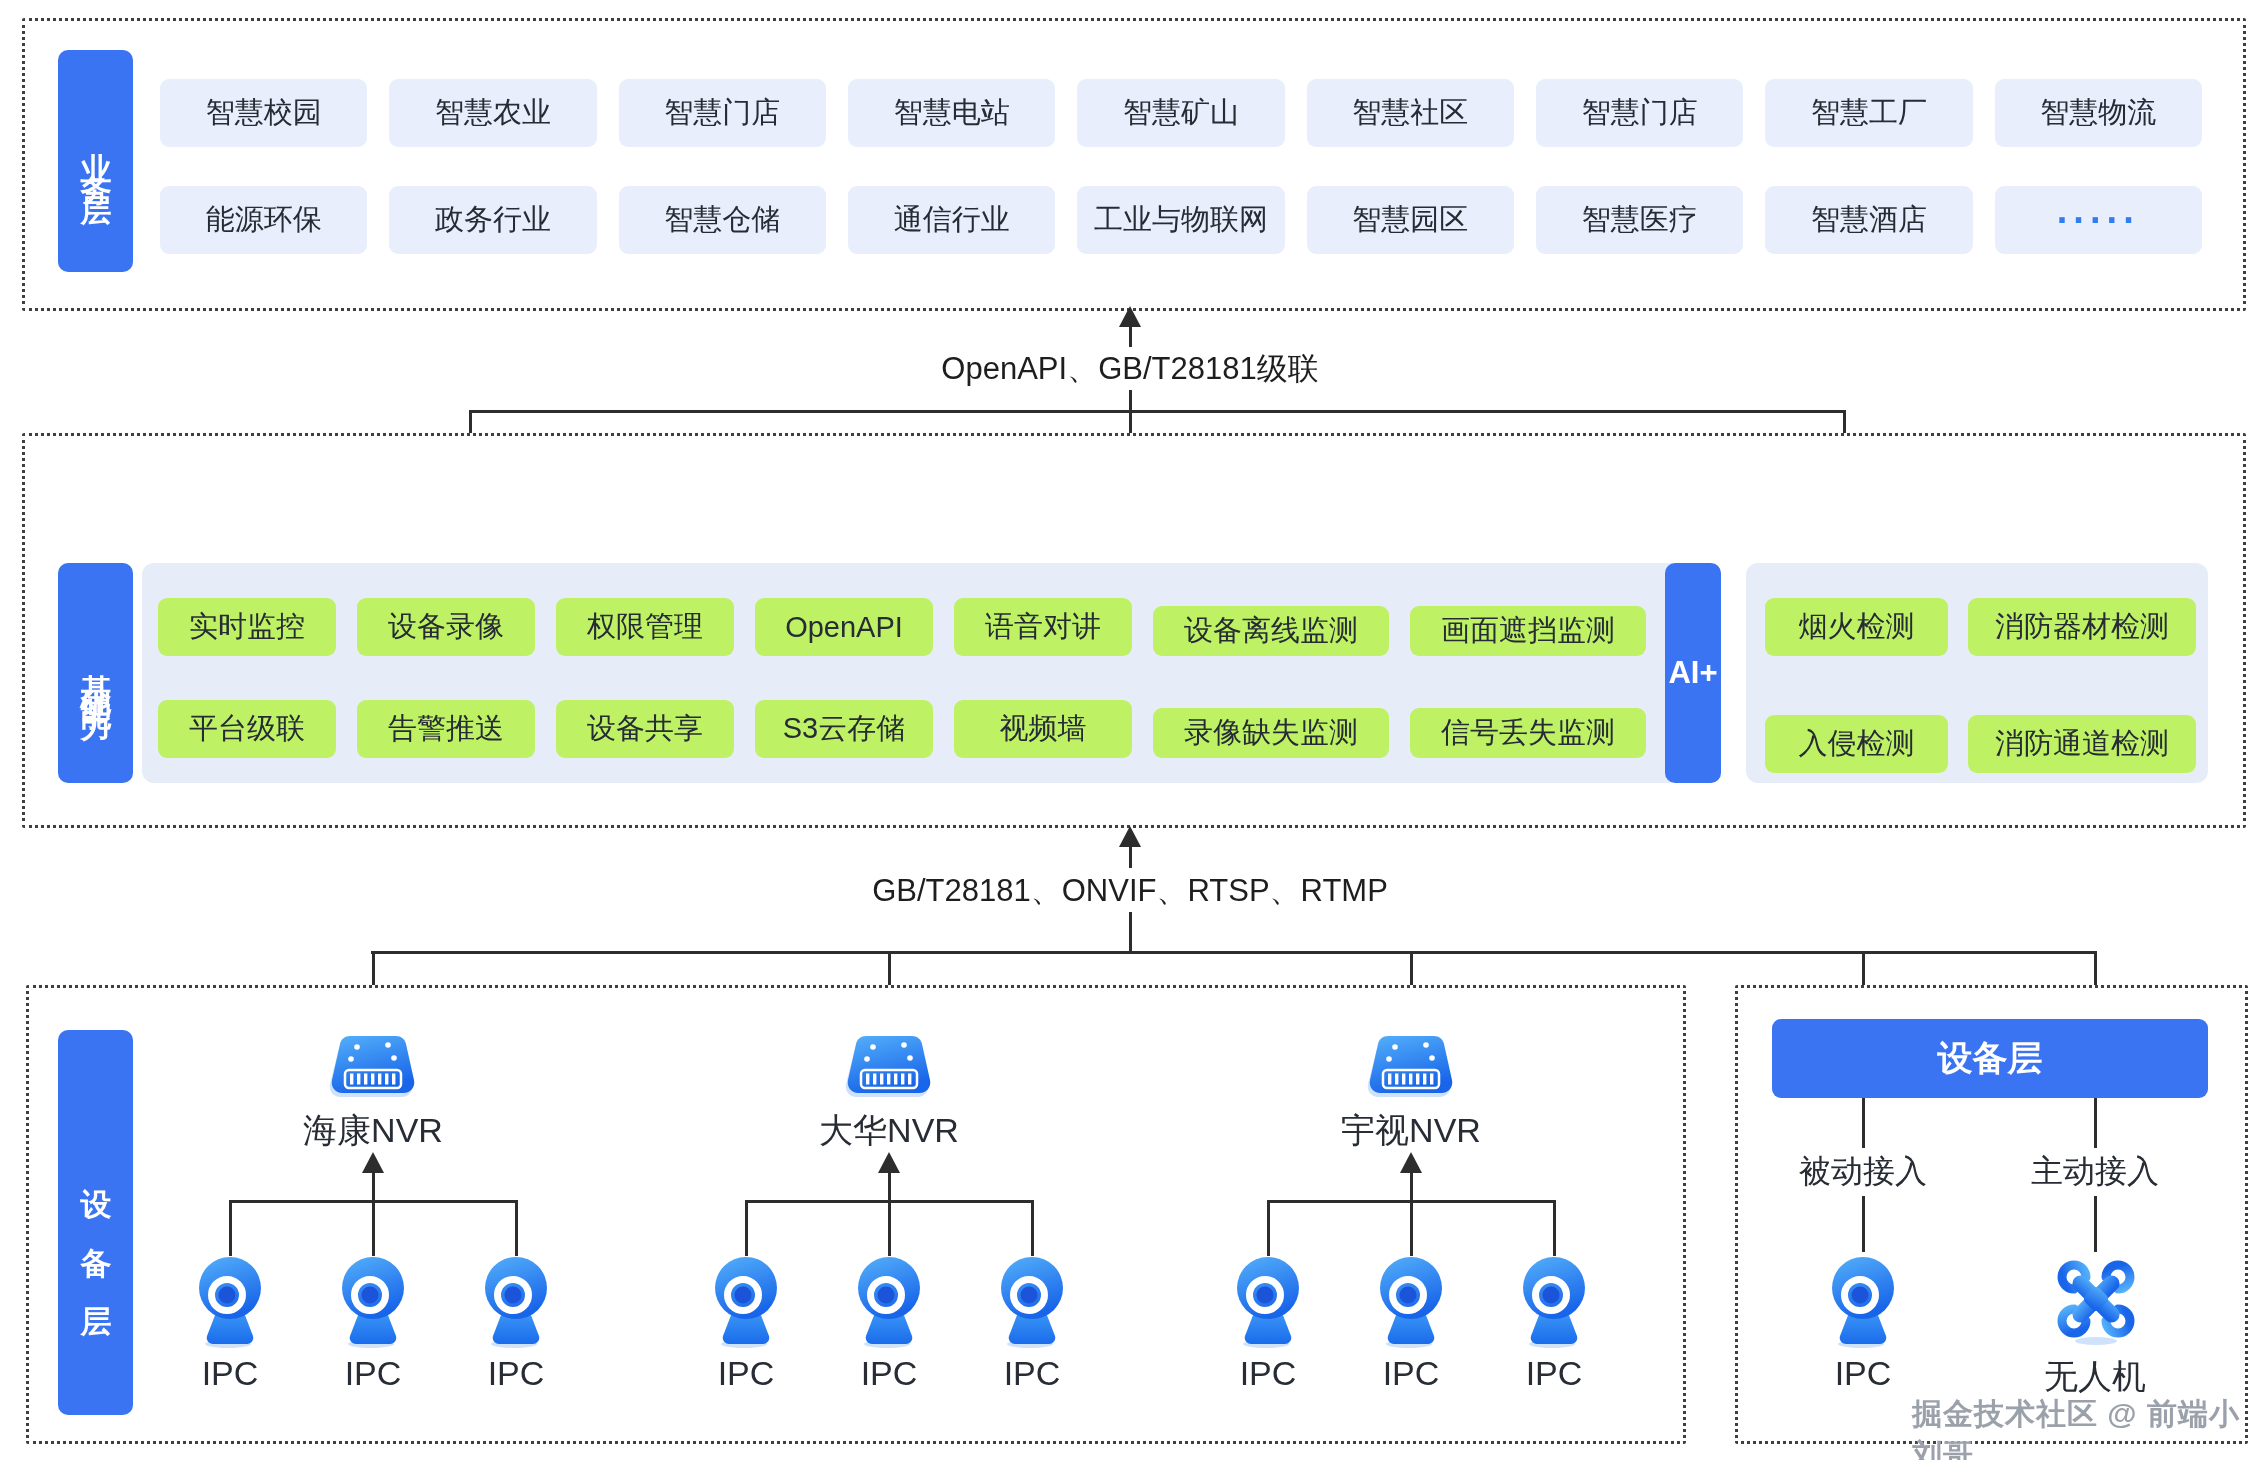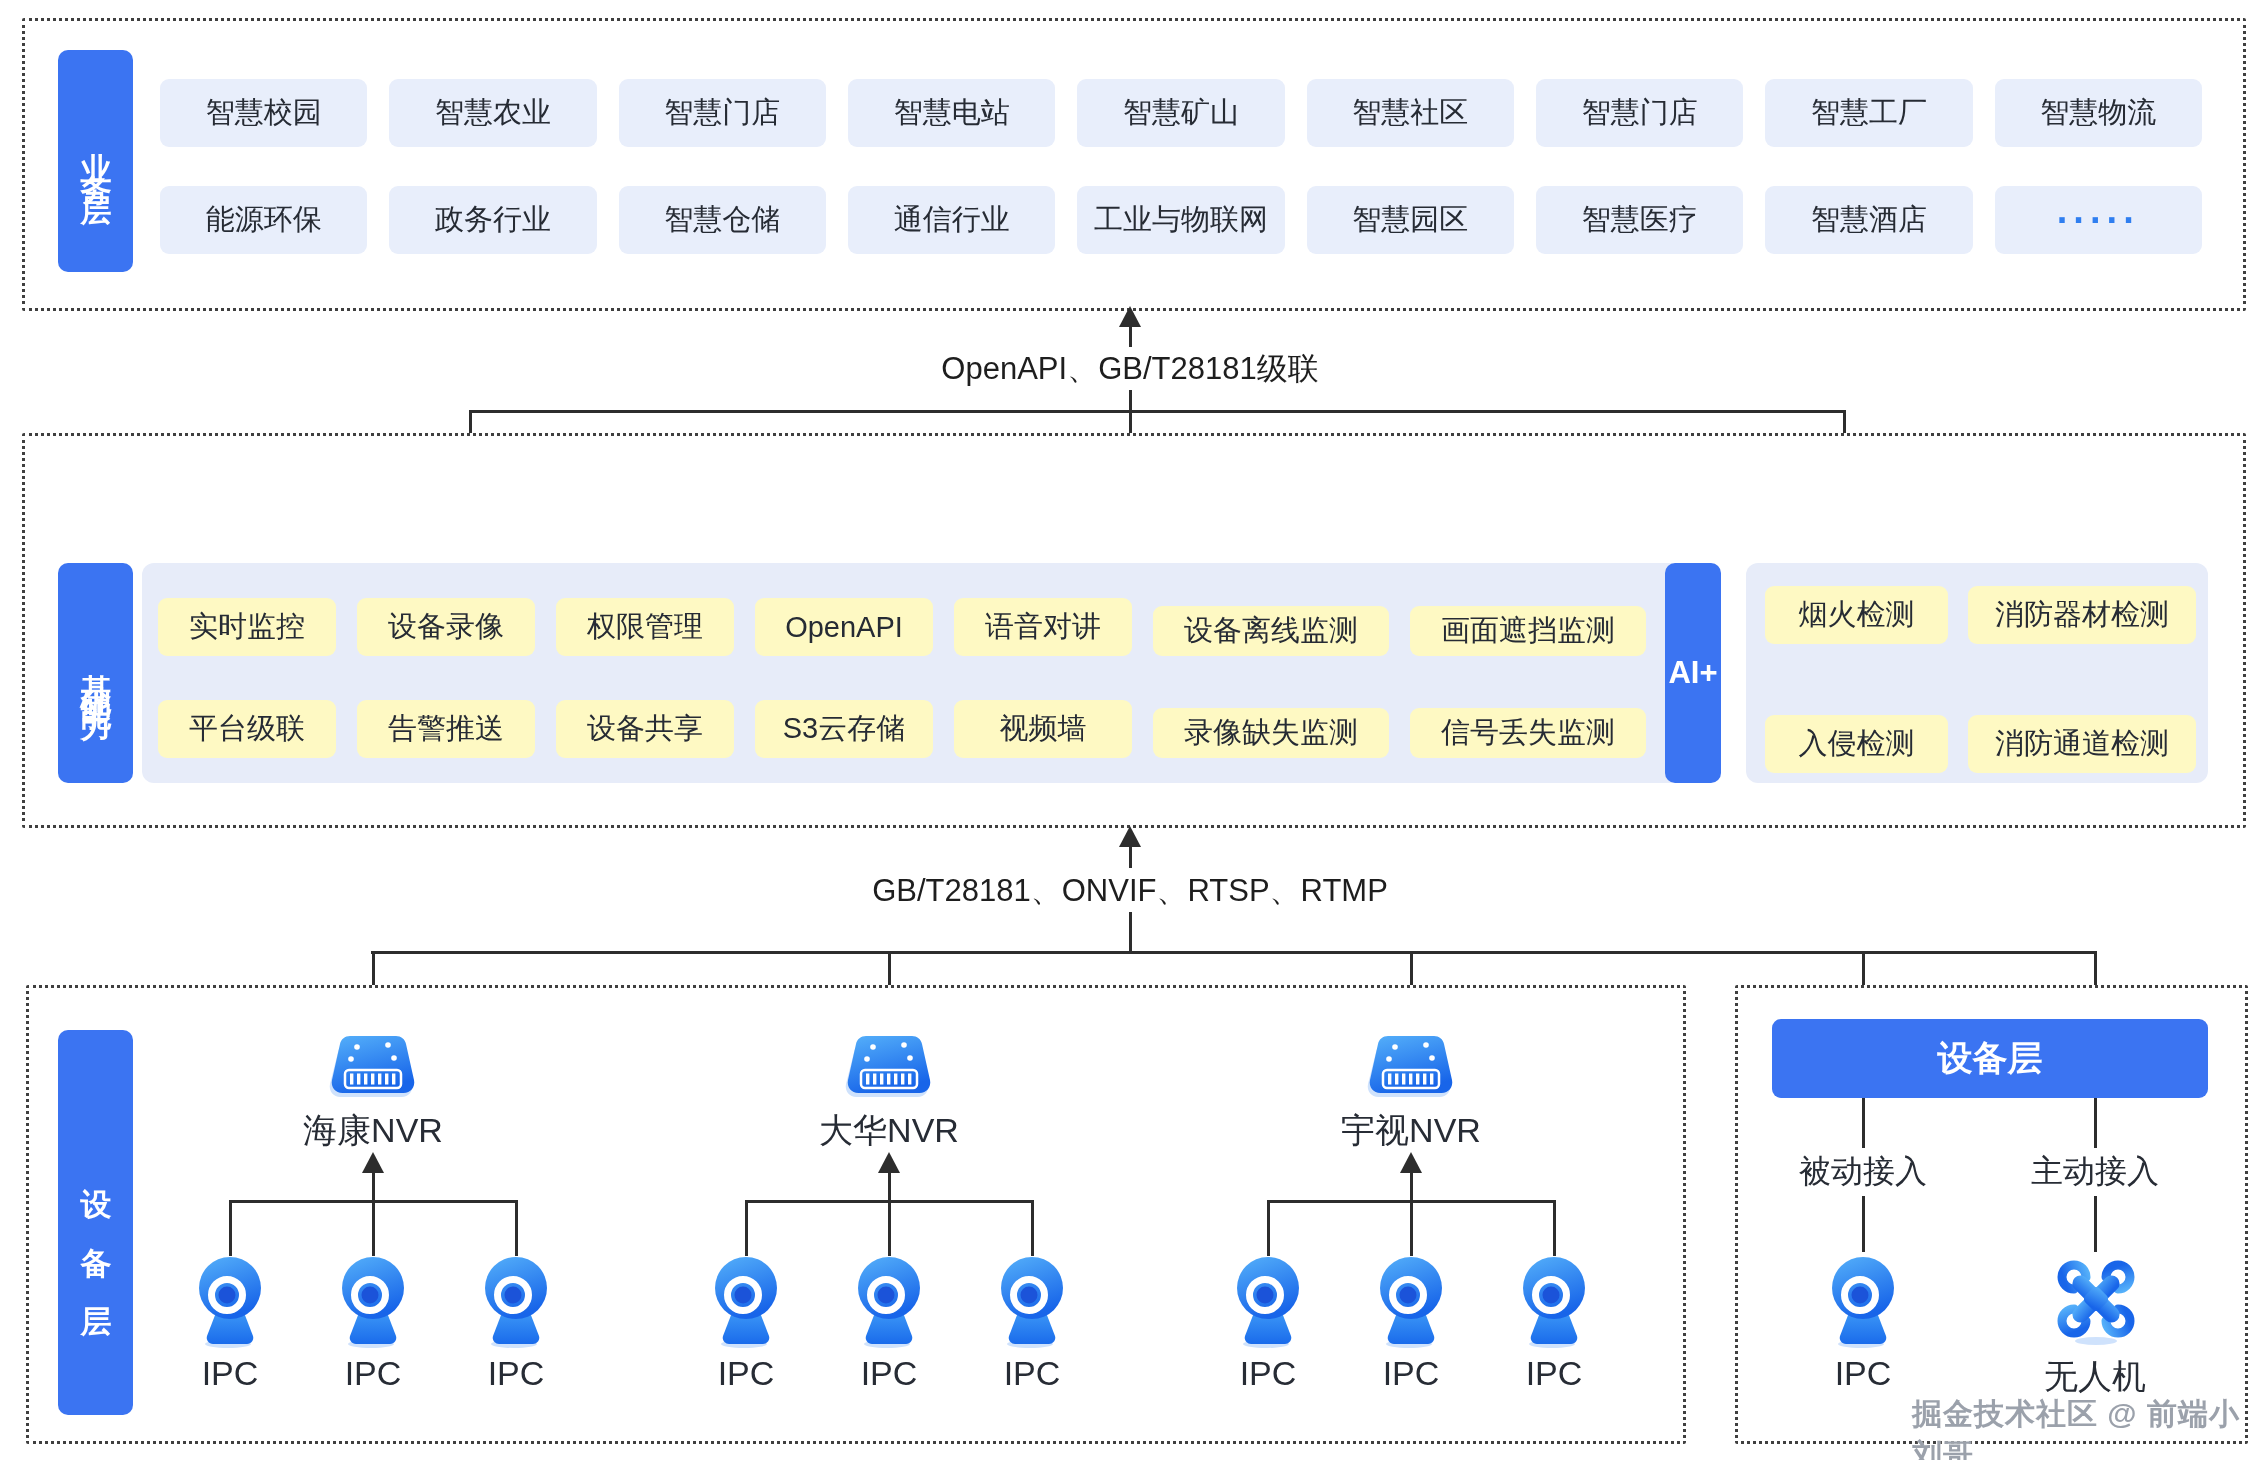--- a/index.html
+++ b/index.html
@@ -15,21 +15,21 @@
           color:#fff;font-weight:700;}
 
   .chip-row{position:absolute;display:flex;}
   .chip{background:#E8EEFB;border-radius:9px;display:flex;align-items:center;justify-content:center;
         font-size:29px;font-weight:500;color:#262B34;}
   .biz-row{left:160px;width:2042px;height:68px;gap:22px;}
   .biz-row .chip{flex:1 1 0;}
   .chip.dots{color:#2F7EF0;font-size:38px;font-weight:700;letter-spacing:4px;}
 
   .panel{position:absolute;background:#E7ECF9;border-radius:12px;}
-  .wchip{background:#fef9c3;border-radius:9px;display:flex;align-items:center;justify-content:center;
+  .wchip{background:#bef264;border-radius:9px;display:flex;align-items:center;justify-content:center;
          font-size:29px;font-weight:500;color:#262B34;}
   .cap-row{left:158px;height:58px;gap:21px;}
   .ai-row{left:1765px;height:58px;gap:20px;}
   .c-n{width:178px;} .c-w{width:236px;margin-top:8px;} .a-n{width:183px;} .a-w{width:228px;}
 
   .hline{position:absolute;height:3px;background:#2d2d2d;}
   .vline{position:absolute;width:3px;background:#2d2d2d;}
   .arrow-up{position:absolute;width:0;height:0;border-left:11px solid transparent;border-right:11px solid transparent;border-bottom:21px solid #2d2d2d;}
 
   .conn-label{position:absolute;width:700px;text-align:center;font-size:31px;font-weight:500;color:#1e1e1e;}
@@ -118,21 +118,21 @@
     <div class="wchip c-n">S3云存储</div>
     <div class="wchip c-n">视频墙</div>
     <div class="wchip c-w">录像缺失监测</div>
     <div class="wchip c-w">信号丢失监测</div>
   </div>
 
   <div class="vlabel" style="left:1665px;top:563px;width:56px;height:220px;">
     <span style="writing-mode:horizontal-tb;letter-spacing:0;">AI+</span>
   </div>
   <div class="panel" style="left:1746px;top:563px;width:462px;height:220px;"></div>
-  <div class="chip-row ai-row" style="top:586px;">
+  <div class="chip-row ai-row" style="top:598px;">
     <div class="wchip a-n">烟火检测</div>
     <div class="wchip a-w">消防器材检测</div>
   </div>
   <div class="chip-row ai-row" style="top:700px;margin-top:15px;">
     <div class="wchip a-n">入侵检测</div>
     <div class="wchip a-w">消防通道检测</div>
   </div>
 
   <div class="arrow-up" style="left:1119px;top:826px;"></div>
   <div class="vline" style="left:1128.5px;top:845px;height:23px;"></div>

